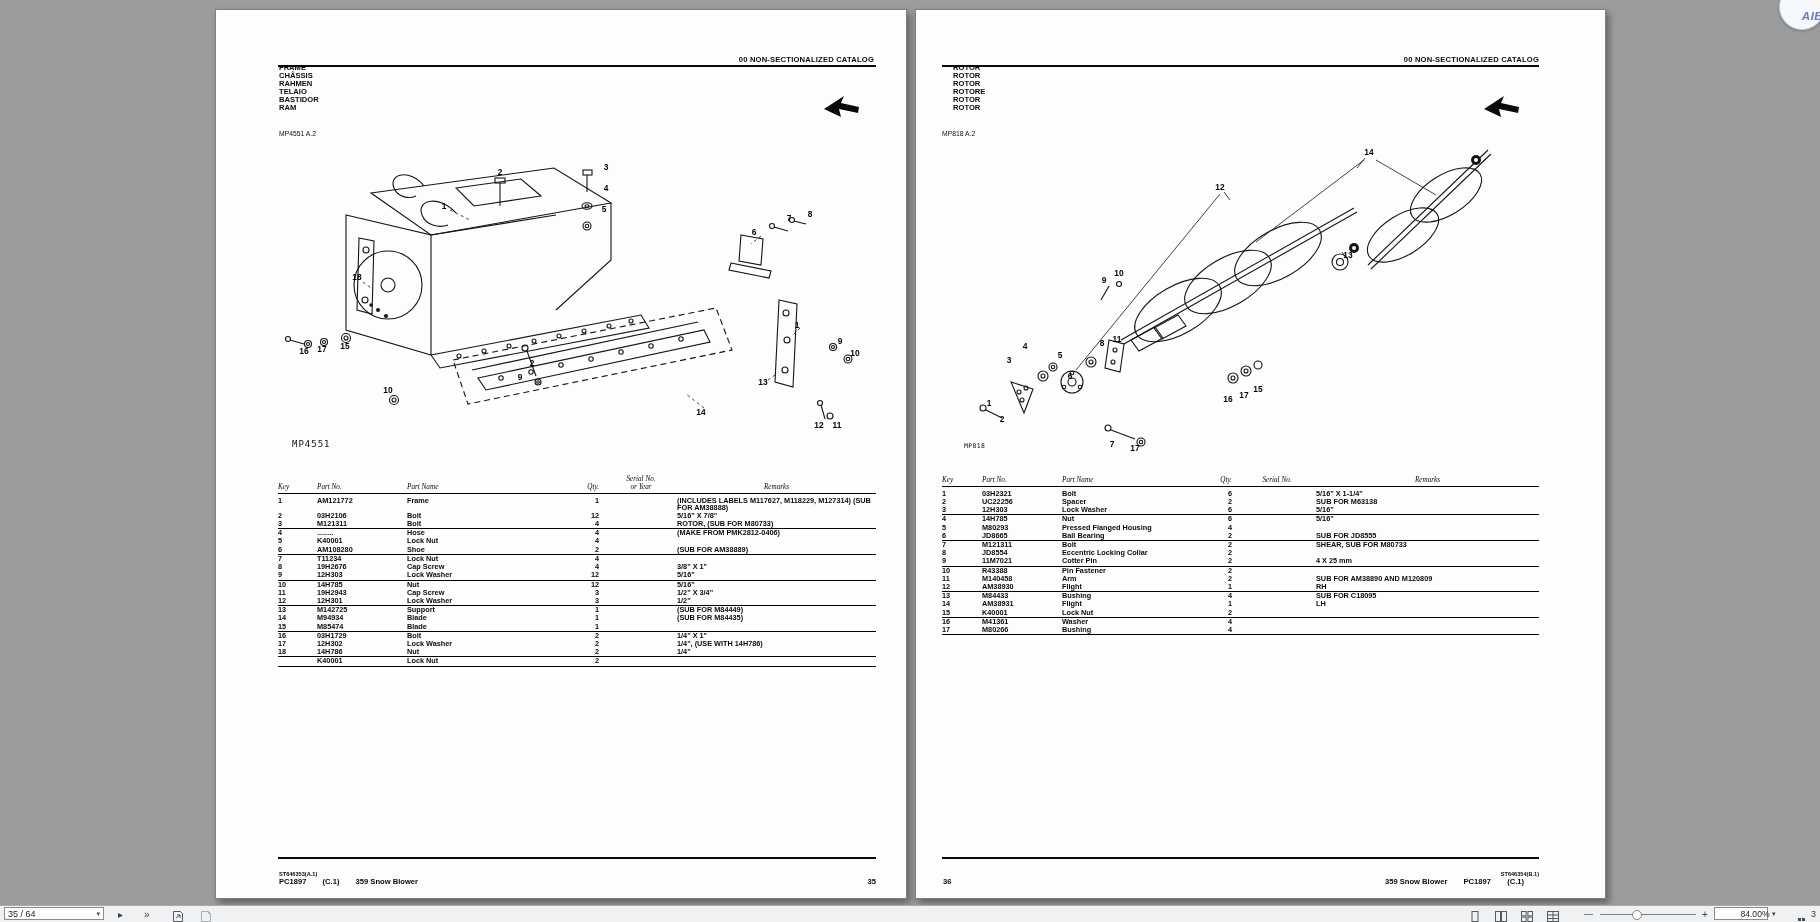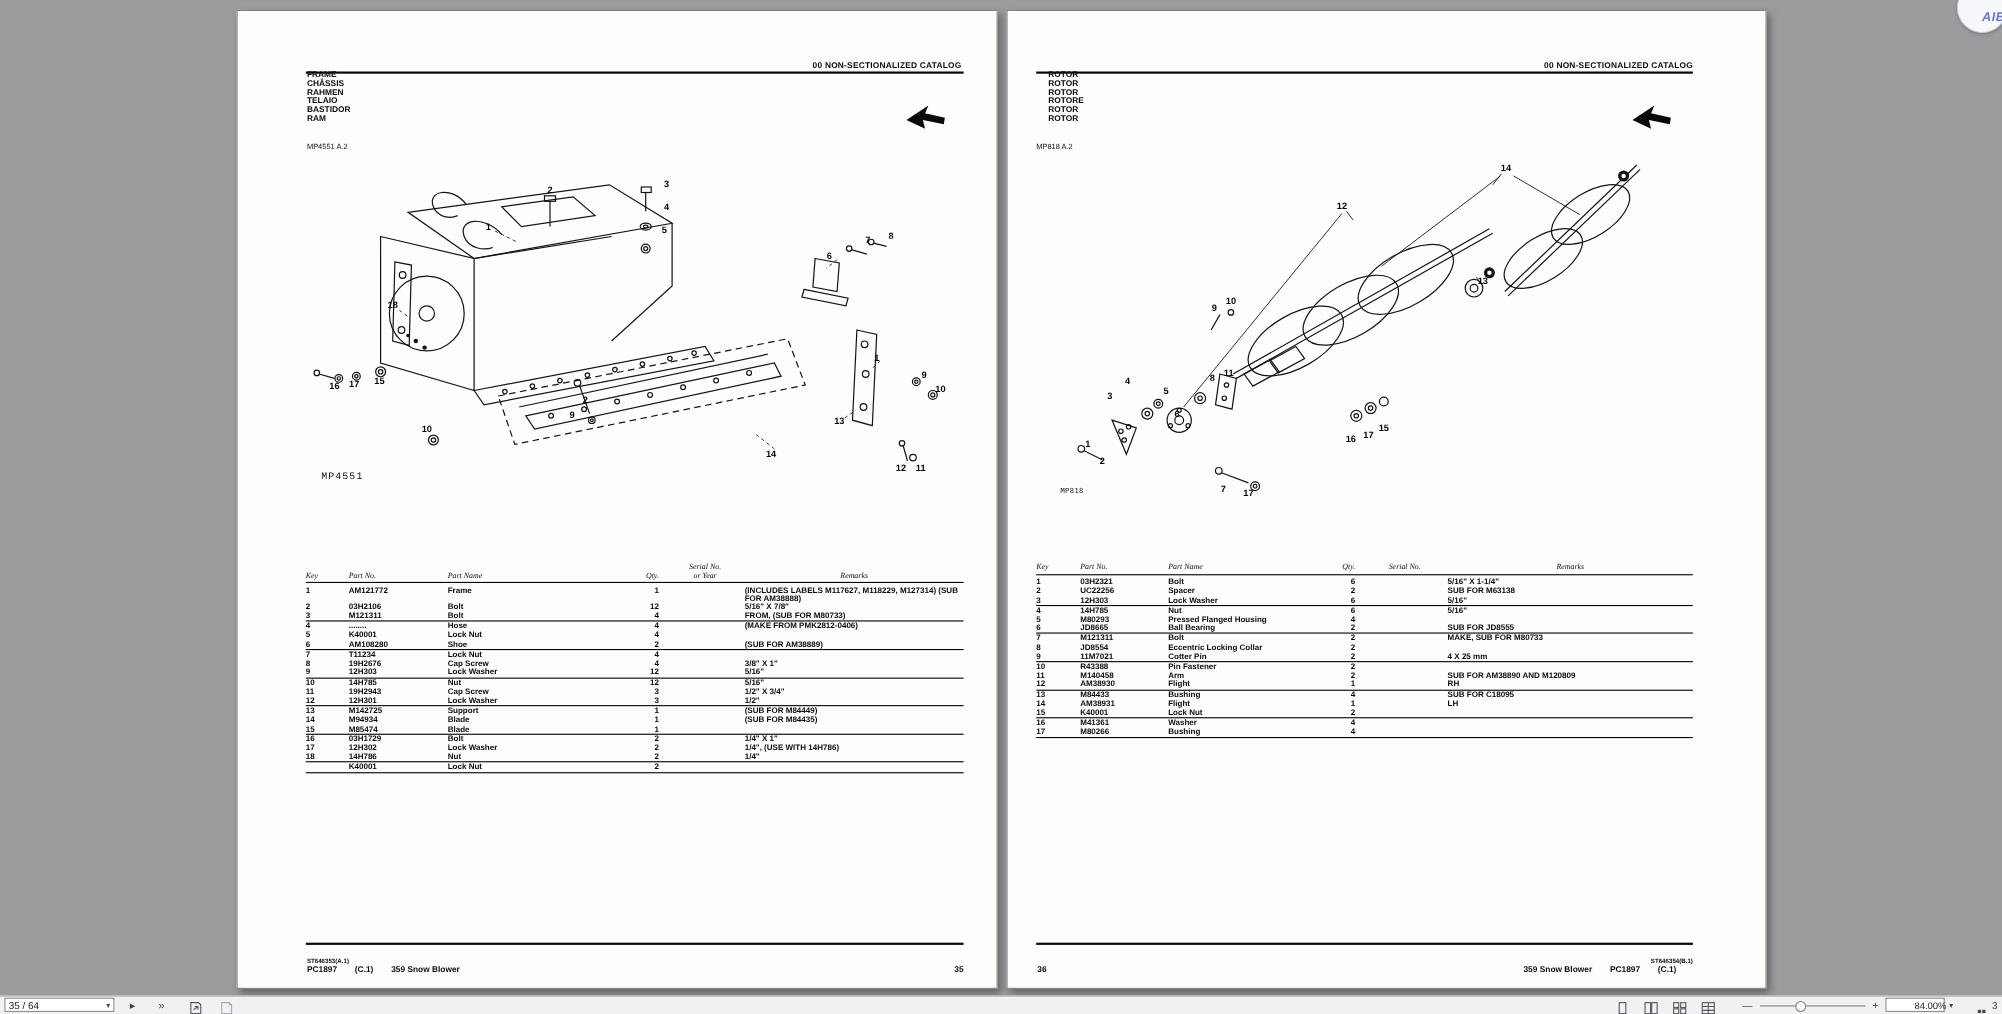--- a/index.html
+++ b/index.html
@@ -25,21 +25,21 @@
   .diag-label.small{font-size:6.4px;letter-spacing:.4px;}
 
   
   .parts-table{position:absolute;}
   .pt-row{display:grid;grid-template-columns:var(--cols);min-height:8.2px;align-items:start;}
   .pt-cell{font:700 7.3px/8.2px "Liberation Sans",sans-serif;color:#0a0a0a;white-space:nowrap;overflow:visible;}
   .c-qty{text-align:right;padding-right:6px;}
   .c-remarks{white-space:normal;line-height:7.6px;}
   .pt-head{border-bottom:1.4px solid #000;padding-bottom:2px;margin-bottom:2.5px;align-items:end;}
   .pt-head .pt-cell{font:italic 400 7.2px/7.6px "Liberation Serif",serif;}
-  .pt-head .c-serial{text-align:center;margin-top:36px;}
+  .pt-head .c-serial{text-align:center;}
   .pt-head .c-remarks{text-align:center;white-space:nowrap;}
   .pt-row.group-end{border-bottom:1.1px solid #000;}
   .pt-row.final{border-bottom:1.8px solid #000;}
 
   
   .footer-rule{position:absolute;height:1.6px;background:#0a0a0a;}
   .foot-line{position:absolute;font:700 7.6px "Liberation Sans",sans-serif;color:#0a0a0a;white-space:nowrap;margin-top:16px;}
   .foot-sub{position:absolute;font:700 5.6px "Liberation Sans",sans-serif;color:#0a0a0a;}
   .foot-line .gap{display:inline-block;width:14px;}
 
@@ -202,21 +202,21 @@
       <span class="callout" style="left: 304px; top: 367px;">9</span>
       <span class="callout" style="left: 316px; top: 353px;">2</span>
       <span class="callout" style="left: 547px; top: 372px;">13</span>
       <span class="callout" style="left: 581px; top: 315px;">1</span>
       <span class="callout" style="left: 624px; top: 331px;">9</span>
       <span class="callout" style="left: 639px; top: 343px;">10</span>
       <span class="callout" style="left: 485px; top: 402px;">14</span>
       <span class="callout" style="left: 603px; top: 415px;">12</span>
       <span class="callout" style="left: 621px; top: 415px;">11</span>
     </div>
-  <div class="diag-label" style="left:76px;top:418px;font-family:Liberation Mono, monospace;">MP4551</div>
+  <div class="diag-label" style="left:76px;top:429px;">MP4551</div>
 
   <div class="parts-table" id="table-left" style="left:62px;top:466px;width:598px;--cols:39px 90px 165px 33px 72px 1fr;">
       <div class="pt-row pt-head">
         <div class="pt-cell c-key">Key</div>
         <div class="pt-cell c-pn">Part No.</div>
         <div class="pt-cell c-name">Part Name</div>
         <div class="pt-cell c-qty">Qty.</div>
         <div class="pt-cell c-serial">
           <div>Serial  No.</div>
           <div>or Year</div>
@@ -238,21 +238,21 @@
         <div class="pt-cell c-qty">12</div>
         <div class="pt-cell c-serial"></div>
         <div class="pt-cell c-remarks">5/16" X 7/8"</div>
       </div>
       <div class="pt-row group-end">
         <div class="pt-cell c-key">3</div>
         <div class="pt-cell c-pn">M121311</div>
         <div class="pt-cell c-name">Bolt</div>
         <div class="pt-cell c-qty">4</div>
         <div class="pt-cell c-serial"></div>
-        <div class="pt-cell c-remarks">FROM, (SUB FOR M80733)</div>
+        <div class="pt-cell c-remarks">ROTOR, (SUB FOR M80733)</div>
       </div>
       <div class="pt-row">
         <div class="pt-cell c-key">4</div>
         <div class="pt-cell c-pn">........</div>
         <div class="pt-cell c-name">Hose</div>
         <div class="pt-cell c-qty">4</div>
         <div class="pt-cell c-serial"></div>
         <div class="pt-cell c-remarks">(MAKE FROM PMK2812-0406)</div>
       </div>
       <div class="pt-row">
@@ -553,21 +553,21 @@
         <div class="pt-cell c-qty">2</div>
         <div class="pt-cell c-serial"></div>
         <div class="pt-cell c-remarks">SUB FOR JD8555</div>
       </div>
       <div class="pt-row">
         <div class="pt-cell c-key">7</div>
         <div class="pt-cell c-pn">M121311</div>
         <div class="pt-cell c-name">Bolt</div>
         <div class="pt-cell c-qty">2</div>
         <div class="pt-cell c-serial"></div>
-        <div class="pt-cell c-remarks">MAKE, SUB FOR M80733</div>
+        <div class="pt-cell c-remarks">SHEAR, SUB FOR M80733</div>
       </div>
       <div class="pt-row">
         <div class="pt-cell c-key">8</div>
         <div class="pt-cell c-pn">JD8554</div>
         <div class="pt-cell c-name">Eccentric Locking Collar</div>
         <div class="pt-cell c-qty">2</div>
         <div class="pt-cell c-serial"></div>
         <div class="pt-cell c-remarks"></div>
       </div>
       <div class="pt-row group-end">

